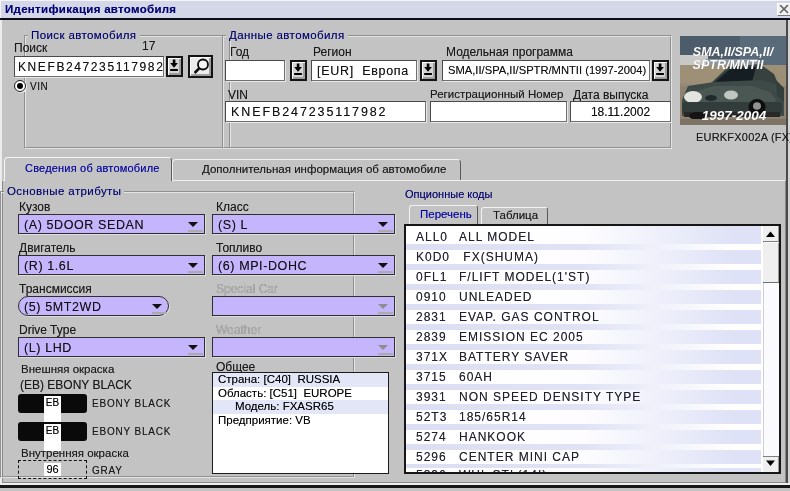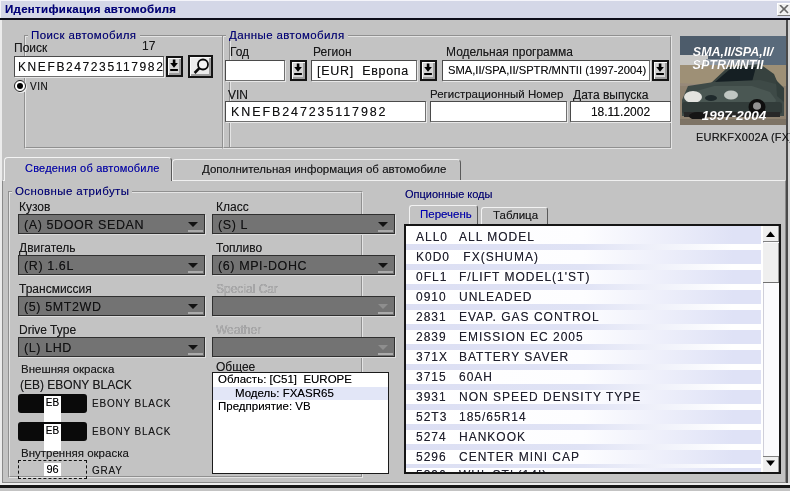--- a/index.html
+++ b/index.html
@@ -5,21 +5,21 @@
 * { margin:0; padding:0; box-sizing:border-box; }
 html,body { width:790px; height:491px; overflow:hidden; }
 body { position:relative; background:#c3c3c3; font-family:"Liberation Sans",sans-serif; text-shadow:0 0 0.6px rgba(20,20,30,0.5); }
 .abs { position:absolute; }
 .lbl { position:absolute; font-size:12px; color:#1a1a1a; white-space:nowrap; }
 .nlbl { position:absolute; font-size:11.5px; color:#00007e; white-space:nowrap; }
 .gbox { position:absolute; border:2px groove #e4e4e4; }
 .gcap { position:absolute; top:-8px; left:2px; background:#c3c3c3; padding:0 3px; font-size:11.5px; letter-spacing:0.4px; color:#00007e; white-space:nowrap; }
 .sunken { position:absolute; background:#fff; border-top:1px solid #4a4a4a; border-left:1px solid #4a4a4a; border-bottom:1px solid #707070; border-right:1px solid #707070; box-shadow:1px 1px 0 #e8e8e8; font-size:12.5px; color:#111; padding:3px 0 0 5px; white-space:nowrap; overflow:hidden; }
 .dbtn { position:absolute; background:#d4d4d4; border:2px solid #141414; box-shadow:inset 1px 1px 0 #fafafa, inset -2px -2px 0 #9e9e9e; }
-.combo { position:absolute; background:#737373; border:1px solid #2f2f2f; box-shadow:1px 1px 0 #ddd;text-align:center; }
+.combo { position:absolute; background:#c4b5fd; border:1px solid #2f2f2f; box-shadow:1px 1px 0 #ddd;text-align:center; }
 .combo .ct { position:absolute; left:5px; top:3px; font-size:12.5px; letter-spacing:0.6px; color:#111; white-space:nowrap; }
 .carrow { position:absolute; right:6px; top:7px; width:0; height:0; border-left:5px solid transparent; border-right:5px solid transparent; border-top:5px solid #111; }
 .cshadow { position:absolute; right:1px; bottom:1px; width:15px; height:2px; background:#ababab; }
 .row { height:14px; font-size:12px; letter-spacing:1px; line-height:14px; color:#20202e; white-space:nowrap; background:linear-gradient(90deg,#ffffff 0%,#fdfdff 50%,#dfe2f6 92%); }
 .gap { height:6px; background:linear-gradient(90deg,#dcdff3 0%,#e0e3f5 50%,#ffffff 92%); }
 .code { display:inline-block; width:43px; margin-left:10px; }
 .sw { position:absolute; width:69px; height:19px; background:#0a0a0a; border-radius:3px; }
 .swin { position:absolute; left:26px; top:2px; width:17px; height:27px; background:#fff; font-size:10px; color:#000; text-align:center; line-height:13px; }
 .swlbl { position:absolute; font-size:10px; letter-spacing:0.8px; color:#1a1a1a; white-space:nowrap; }
 </style>
@@ -130,21 +130,21 @@
   <text x="54" y="84" font-family="Liberation Sans,sans-serif" font-size="13.5" font-weight="bold" font-style="italic" fill="#fff" text-anchor="middle">1997-2004</text>
 </svg>
 <div class="lbl" style="left:696px;top:131px;font-size:11px;letter-spacing:0.2px;">EURKFX002A (FX)</div>
 
 <div class="abs" style="left:2px;top:180px;width:784px;height:303px;border-top:1px solid #f0f0f0;border-left:1px solid #8a8a8a;border-bottom:1px solid #8a8a8a;border-right:1px solid #8a8a8a;background:#c3c3c3;"></div>
 <div class="abs" style="left:172px;top:159px;width:289px;height:21px;background:#c3c3c3;border-top:1px solid #f0f0f0;border-left:1px solid #f0f0f0;border-right:1px solid #5a5a5a;border-radius:4px 4px 0 0;"></div>
 <div class="abs" style="left:202px;top:163px;font-size:11.5px;color:#1a1a1a;">Дополнительная информация об автомобиле</div>
 <div class="abs" style="left:4px;top:157px;width:168px;height:24px;background:#c3c3c3;border-top:1px solid #f4f4f4;border-left:1px solid #f4f4f4;border-right:1px solid #5a5a5a;border-radius:4px 4px 0 0;"></div>
 <div class="abs" style="left:25px;top:162px;font-size:11px;letter-spacing:0.2px;color:#0000bb;">Сведения об автомобиле</div>
 
-<div class="gbox" style="left:8px;top:191px;width:355px;height:287px;">
+<div class="gbox" style="left:0;top:191px;width:355px;height:287px;">
   <span class="gcap">Основные атрибуты</span>
 </div>
 
 <div class="lbl" style="left:19px;top:200px;">Кузов</div>
 <div class="lbl" style="left:216px;top:200px;">Класс</div>
 <div class="combo" style="left:18px;top:214px;width:187px;height:20px;">
     <span class="ct">(A) 5DOOR SEDAN</span>
     <span class="carrow"></span>
     <span class="cshadow"></span>
   </div>
@@ -162,21 +162,21 @@
     <span class="cshadow"></span>
   </div>
 <div class="combo" style="left:212px;top:255px;width:183px;height:20px;">
     <span class="ct">(6) MPI-DOHC</span>
     <span class="carrow"></span>
     <span class="cshadow"></span>
   </div>
 
 <div class="lbl" style="left:19px;top:282px;">Трансмиссия</div>
 <div class="lbl" style="left:216px;top:282px;color:#b2b2b2;">Special Car</div>
-<div class="combo" style="left:18px;top:296px;width:187px;height:20px;">
+<div class="combo" style="left:18px;top:296px;width:151px;height:20px;border-radius:10px;">
     <span class="ct">(5) 5MT2WD</span>
     <span class="carrow"></span>
     <span class="cshadow"></span>
   </div>
 <div class="combo" style="left:212px;top:296px;width:183px;height:20px;">
     <span class="carrow" style="border-top-color:#8e8e8e;"></span>
     <span class="cshadow"></span>
   </div>
 
 <div class="lbl" style="left:19px;top:323px;">Drive Type</div>
@@ -201,20 +201,21 @@
     <span class="swin">EB</span>
   </div>
 <div class="swlbl" style="left:92px;top:426px;">EBONY BLACK</div>
 <div class="lbl" style="left:21px;top:447px;font-size:11.5px;">Внутренняя окраска</div>
 <div class="abs" style="left:18px;top:460px;width:69px;height:19px;border:1px dashed #111;"></div>
 <div class="abs" style="left:44px;top:463px;width:17px;height:13px;background:#fff;font-size:11px;color:#000;text-align:center;line-height:13px;">96</div>
 <div class="swlbl" style="left:92px;top:465px;">GRAY</div>
 
 <div class="lbl" style="left:216px;top:360px;">Общее</div>
 <div class="abs" style="left:212px;top:372px;width:177px;height:102px;background:#fff;border:1px solid #1a1a1a;">
+  <div style="height:13.5px;background:#e2e6f7;font-size:11.5px;line-height:13.5px;padding-left:5px;white-space:nowrap;">Страна: [C40] &nbsp;RUSSIA</div>
   <div style="height:13.5px;background:#fff;font-size:11.5px;line-height:13.5px;padding-left:5px;white-space:nowrap;">Область: [C51] &nbsp;EUROPE</div>
   <div style="height:13.5px;background:#e2e6f7;font-size:11.5px;line-height:13.5px;padding-left:22px;white-space:nowrap;">Модель: FXASR65</div>
   <div style="height:13.5px;background:#fff;font-size:11.5px;line-height:13.5px;padding-left:5px;white-space:nowrap;">Предприятие: VB</div>
 </div>
 
 <div class="nlbl" style="left:405px;top:188px;font-size:11px;">Опционные коды</div>
 <div class="abs" style="left:409px;top:205px;width:69px;height:19px;background:#c3c3c3;border-top:1px solid #f2f2f2;border-left:1px solid #f2f2f2;border-right:1px solid #5a5a5a;border-radius:3px 3px 0 0;"></div>
 <div class="abs" style="left:420px;top:208px;font-size:11.5px;color:#0000bb;">Перечень</div>
 <div class="abs" style="left:481px;top:207px;width:67px;height:17px;background:#c3c3c3;border-top:1px solid #f2f2f2;border-left:1px solid #f2f2f2;border-right:1px solid #5a5a5a;border-radius:3px 3px 0 0;"></div>
 <div class="abs" style="left:493px;top:209px;font-size:11.5px;color:#1a1a1a;">Таблица</div>

